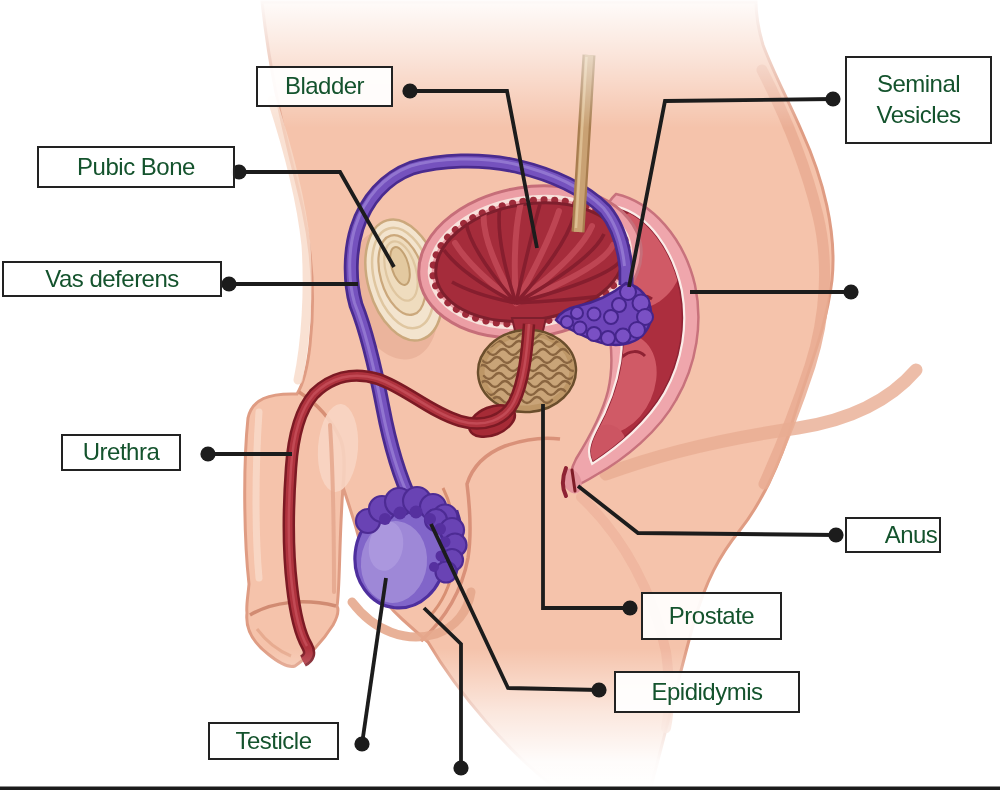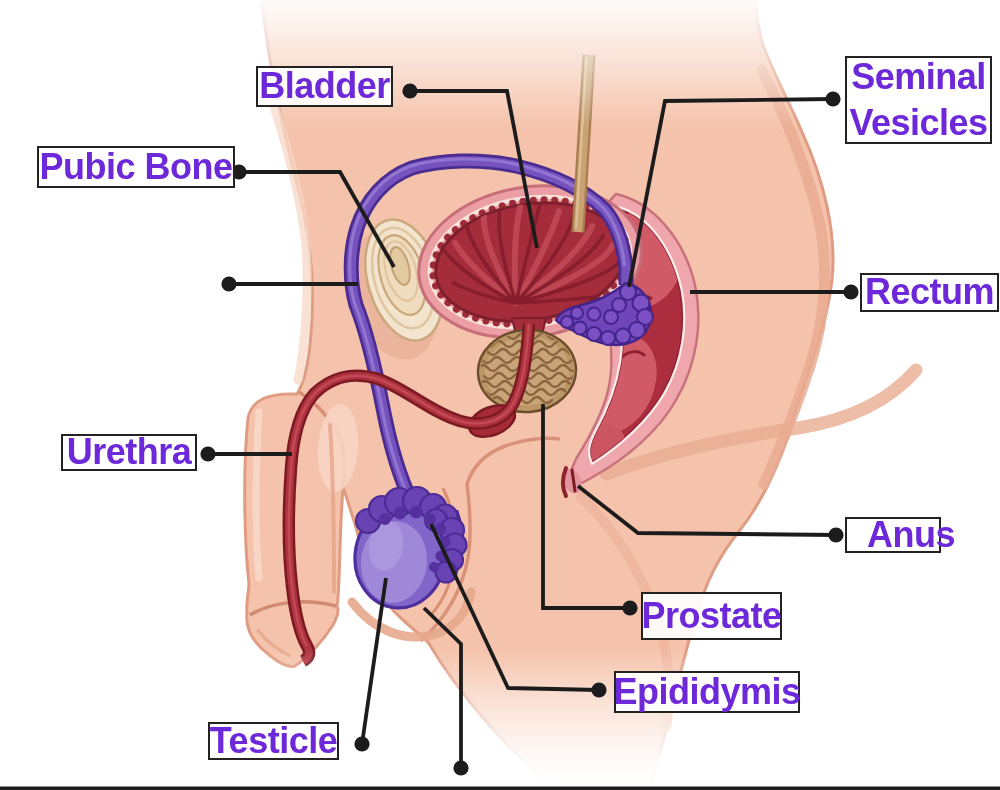--- a/index.html
+++ b/index.html
@@ -3,22 +3,22 @@
 <meta charset="utf-8">
 <style>
   html,body{margin:0;padding:0;background:#ffffff;}
   .stage{position:relative;width:1000px;height:790px;overflow:hidden;background:#fff;
          font-family:"Liberation Sans","DejaVu Sans",sans-serif;}
   .stage svg.art{position:absolute;left:0;top:0;width:1000px;height:790px;display:block;}
   #label-layer{position:absolute;left:0;top:0;width:1000px;height:790px;pointer-events:none;}
   .label-box{
     position:absolute;display:flex;align-items:center;justify-content:center;
     box-sizing:border-box;background:rgba(255,255,255,0.93);
-    border:2.6px solid #222222;color:#6d28d9;
-    font-weight:700;font-size:36px;line-height:1.28;letter-spacing:-0.5px;
+    border:2.6px solid #222222;color:#14532d;
+    font-weight:400;font-size:24px;line-height:1.28;letter-spacing:-0.5px;
     white-space:pre-line;text-align:center;
   }
 </style>
 </head>
 <body>
 
 <div class="stage">
 
 <svg class="art" viewBox="0 0 1000 790" aria-hidden="true">
   <defs>
@@ -224,23 +224,23 @@
         <polyline points="851,292 690,292" fill="none" stroke="#1C1C1C" stroke-width="3.8"></polyline>
         <circle cx="851" cy="292" r="7.6" fill="#1C1C1C"></circle>
         <polyline points="833,99 665,101 629,287" fill="none" stroke="#1C1C1C" stroke-width="3.8"></polyline>
         <circle cx="833" cy="99" r="7.6" fill="#1C1C1C"></circle>
       </g>
 </svg>
 
 <div id="label-layer">
       <div class="label-box" style="left: 256px; top: 66px; width: 137px; height: 41px;">Bladder</div>
       <div class="label-box" style="left: 37px; top: 146px; width: 198px; height: 42px;">Pubic Bone</div>
-      <div class="label-box" style="left: 61px; top: 434px; width: 136px; height: 37px;">Urethra</div>
+      <div class="label-box" style="left: 2px; top: 261px; width: 220px; height: 36px;">Vas deferens</div>
+      <div class="label-box" style="left: 61px; top: 434px; width: 120px; height: 37px;">Urethra</div>
       <div class="label-box" style="left: 208px; top: 722px; width: 131px; height: 38px;">Testicle</div>
       <div class="label-box" style="left: 614px; top: 671px; width: 186px; height: 42px;">Epididymis</div>
       <div class="label-box" style="left: 641px; top: 592px; width: 141px; height: 48px;">Prostate</div>
       <div class="label-box" style="left: 845px; top: 517px; width: 96px; height: 36px; padding-left: 36px;">Anus</div>
-      <div class="label-box" style="left: 860px; top: 273px; width: 139px; height: 39px;">Rectum</div>
       <div class="label-box" style="left: 845px; top: 56px; width: 147px; height: 88px;">Seminal
 Vesicles</div>
     </div>
 
 </div>
 
 </body></html>

